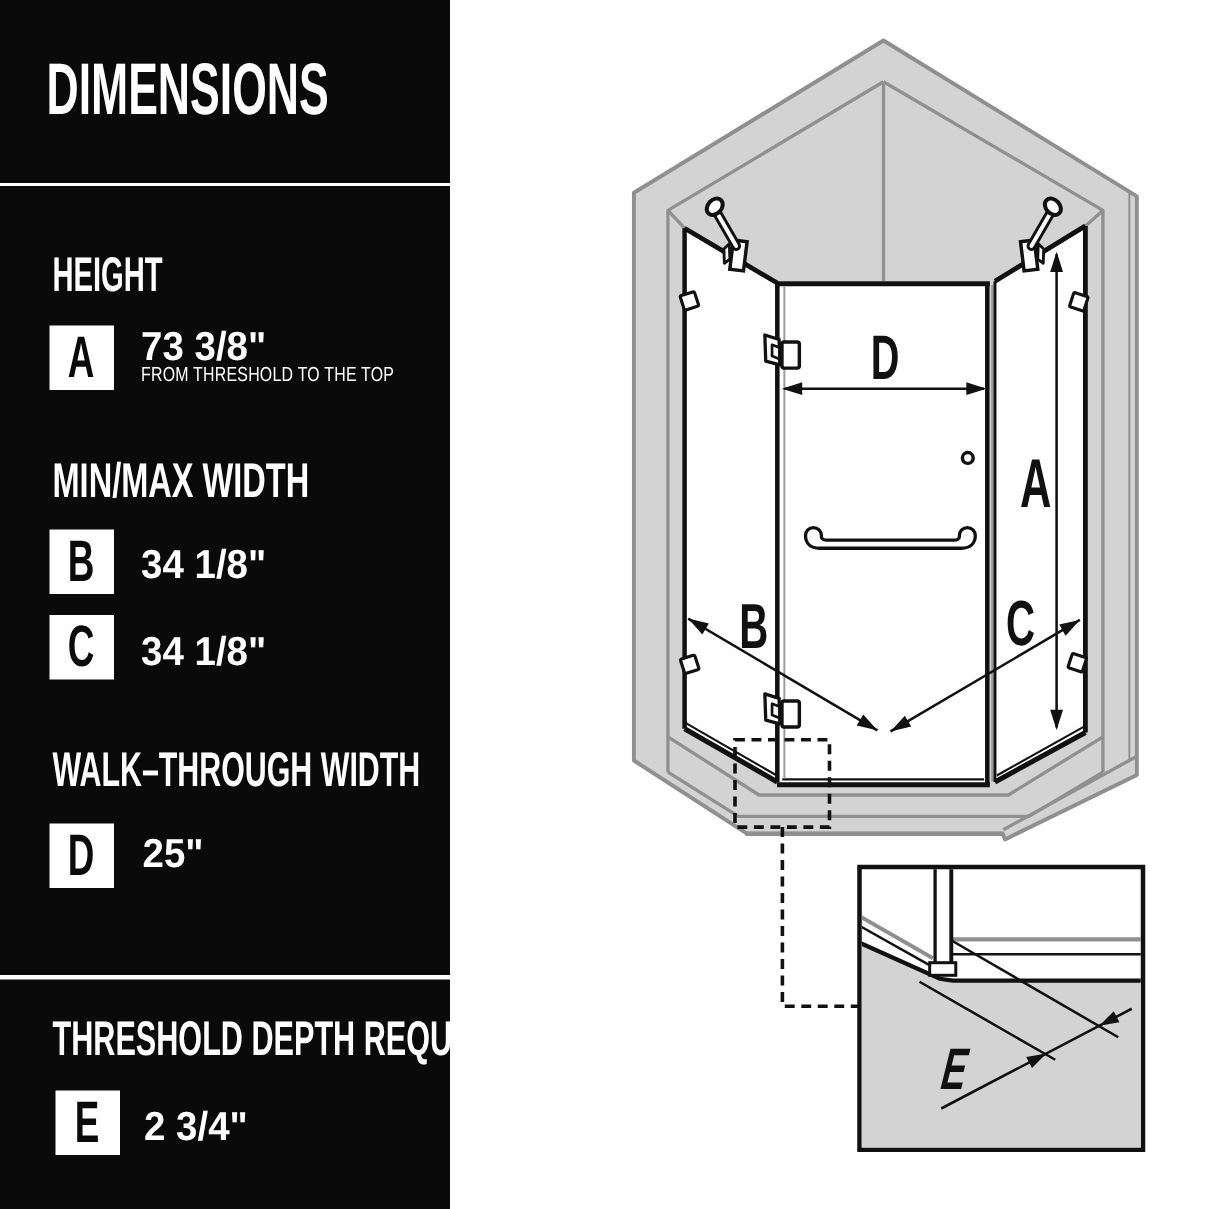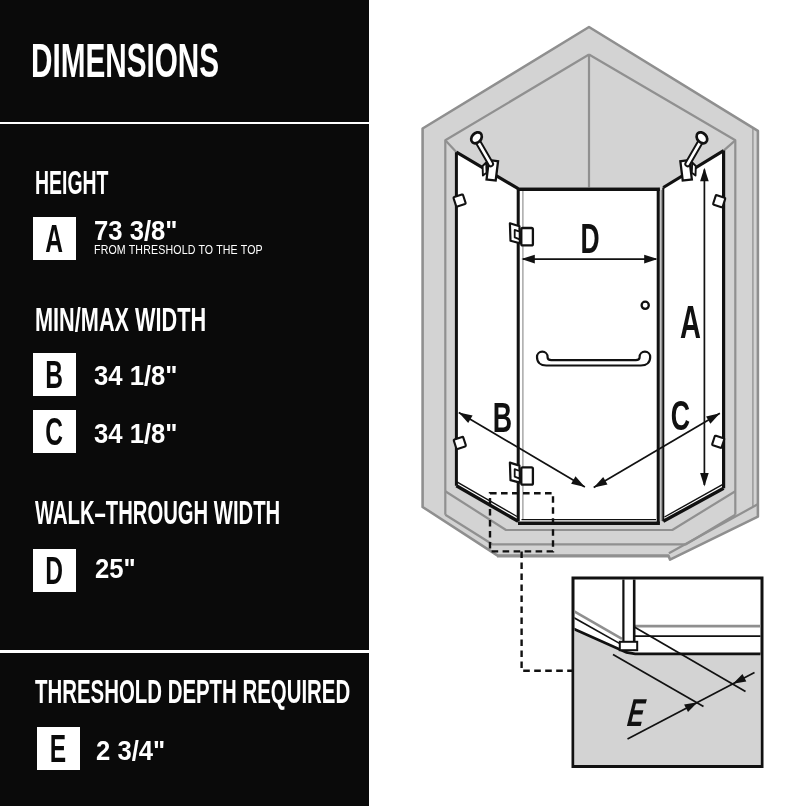--- a/index.html
+++ b/index.html
@@ -1,18 +1,18 @@
 <!DOCTYPE html>
 <html><head>
 <meta charset="utf-8">
 <style>
   html,body{margin:0;padding:0;}
   body{width:806px;height:806px;background:#fff;position:relative;overflow:hidden;
        font-family:"Liberation Sans", sans-serif;}
-  .panel{position:absolute;left:0;top:0;width:369px;height:806px;background:#0a0a0a;}
+  .panel{position:absolute;left:0;top:0;width:300px;height:806px;background:#0a0a0a;}
   .wline{position:absolute;left:0;width:369px;height:2.6px;background:#fff;}
   .t{position:absolute;color:#fff;white-space:nowrap;transform-origin:0 50%;line-height:1;}
   .title{font-weight:bold;font-size:48.7px;transform:scaleX(0.61);}
   .head{font-weight:bold;font-size:32.4px;}
   .val{font-weight:bold;font-size:27px;transform:scaleX(0.95);}
   .sub{font-size:13.5px;transform:scaleX(0.785);letter-spacing:0.2px;}
   .box{position:absolute;width:43px;height:43px;background:#fff;color:#0a0a0a;
        display:flex;align-items:center;justify-content:center;}
   .box span{font-weight:bold;font-size:39px;transform:scaleX(0.63);line-height:1;}
 </style>

